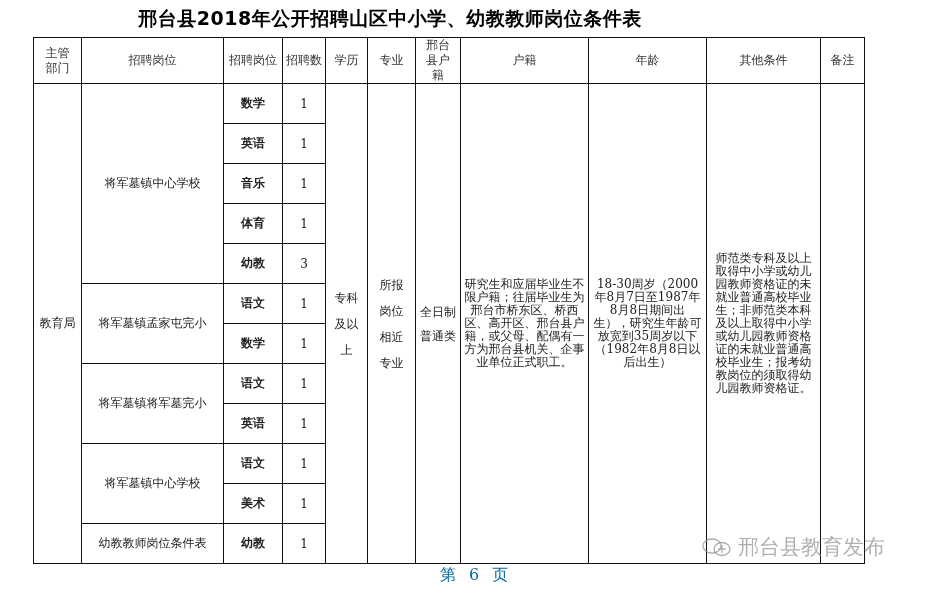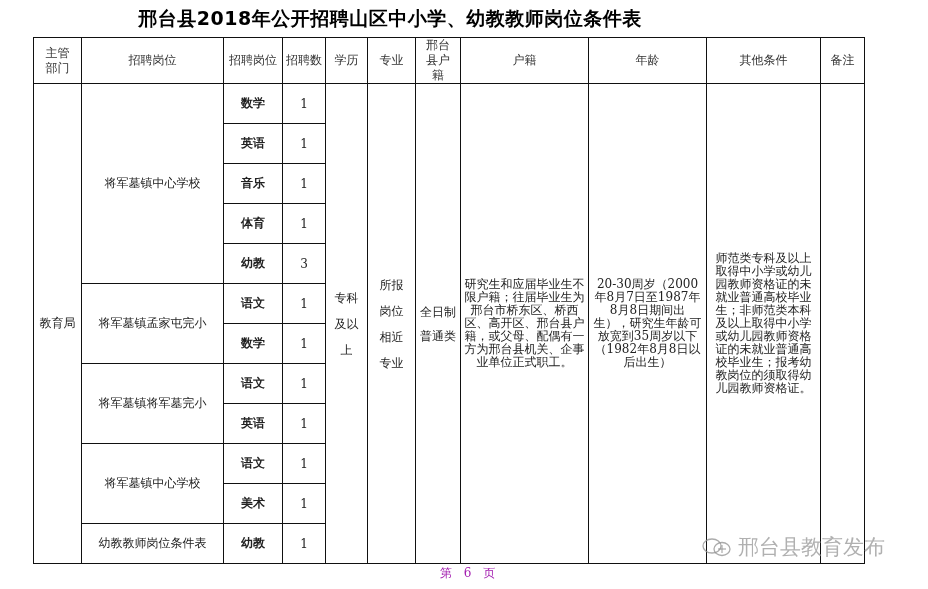--- a/index.html
+++ b/index.html
@@ -9,21 +9,21 @@
            font-size: 19px; font-weight: bold; letter-spacing: 0.5px; color: #000;
            font-family: "DejaVu Sans", sans-serif; }
   table.grid { position: absolute; left: 33px; top: 37px; border-collapse: collapse;
                table-layout: fixed; width: 831px; }
   table.grid td, table.grid th { border: 1.4px solid #111; text-align: center; vertical-align: middle;
                                  font-size: 12px; font-weight: normal; padding: 0; color: #222;
                                  font-family: "DejaVu Serif", "Liberation Serif", serif; }
   table.grid th { height: 40px; font-family: "DejaVu Sans", sans-serif; font-size: 12px; color: #333; line-height: 15px; }
   table.grid td.r { height: 39px; font-weight: bold; }
   .para { font-size: 11px; line-height: 13px; text-align: justify; padding: 4px 3px !important; }
-  .footer { position: absolute; left: 440px; top: 565px; font-size: 12px; color: #a21caf;
+  .footer { position: absolute; left: 440px; top: 565px; font-size: 16px; color: #0369a1;
             font-family: "DejaVu Serif", serif; letter-spacing: 4px; }
   .watermark { position: absolute; left: 700px; top: 533px; display: flex; align-items: center;
                color: rgba(150,150,150,0.75); font-size: 21px; font-family: "DejaVu Sans", sans-serif; }
   .wm-icon { width: 34px; height: 22px; margin-right: 4px; }
 </style>
 </head>
 <body>
 
 <div class="title">邢台县2018年公开招聘山区中小学、幼教教师岗位条件表</div>
 
@@ -59,21 +59,21 @@
   <tbody>
     <tr>
       <td rowspan="12">教育局</td>
       <td rowspan="5">将军墓镇中心学校</td>
       <td class="r">数学</td>
       <td>1</td>
       <td rowspan="12" style="padding:0 8px; line-height:26px">专科及以上</td>
       <td rowspan="12" style="padding:0 6px; line-height:26px">所报岗位相近专业</td>
       <td rowspan="12" style="padding:0 4px; line-height:24px">全日制普通类</td>
       <td rowspan="12" class="para">研究生和应届毕业生不限户籍；往届毕业生为邢台市桥东区、桥西区、高开区、邢台县户籍，或父母、配偶有一方为邢台县机关、企事业单位正式职工。</td>
-      <td rowspan="12" class="para">20-30周岁（2000年8月7日至1987年8月8日期间出生），研究生年龄可放宽到35周岁以下（1982年8月8日以后出生）</td>
+      <td rowspan="12" class="para">18-30周岁（2000年8月7日至1987年8月8日期间出生），研究生年龄可放宽到35周岁以下（1982年8月8日以后出生）</td>
       <td rowspan="12" class="para">师范类专科及以上取得中小学或幼儿园教师资格证的未就业普通高校毕业生；非师范类本科及以上取得中小学或幼儿园教师资格证的未就业普通高校毕业生；报考幼教岗位的须取得幼儿园教师资格证。</td>
       <td rowspan="12"></td>
     </tr>
     <tr>
       <td class="r">英语</td>
       <td>1</td>
     </tr>
     <tr>
       <td class="r">音乐</td>
       <td>1</td>

